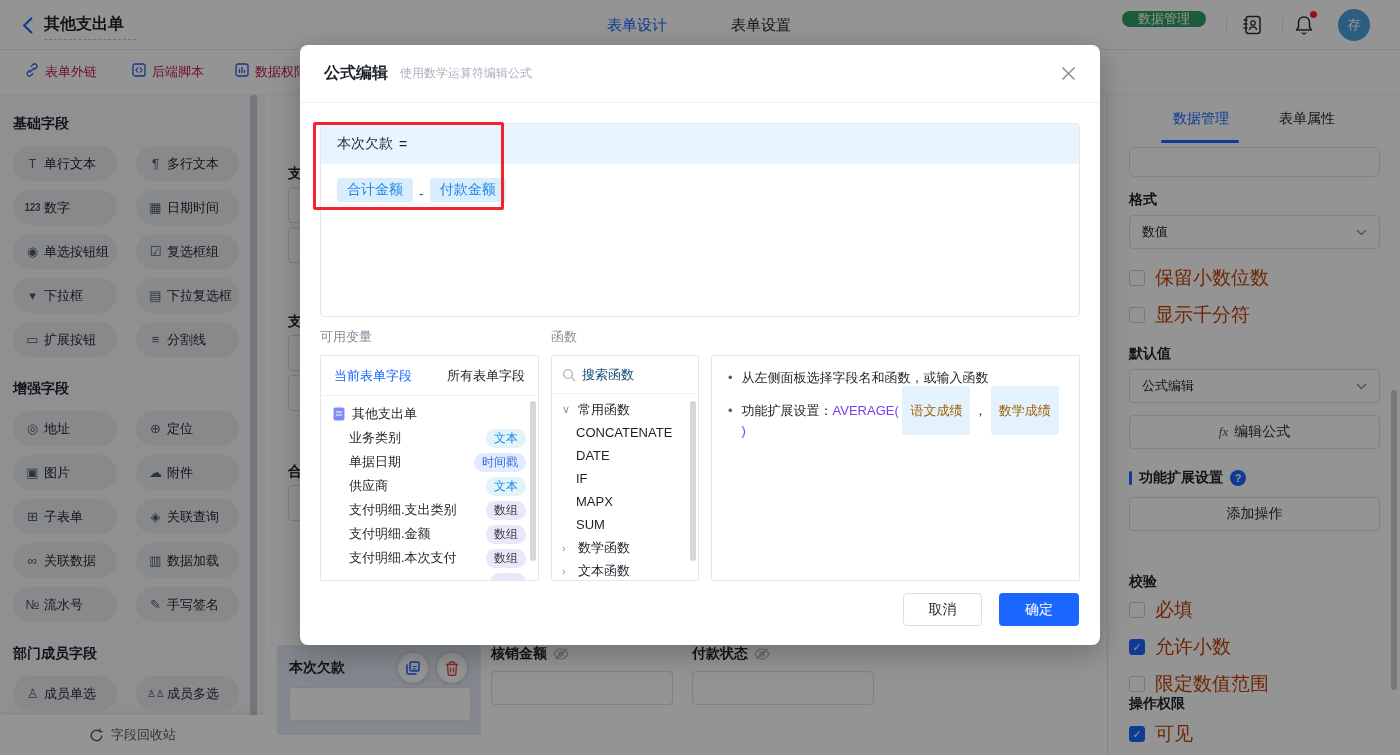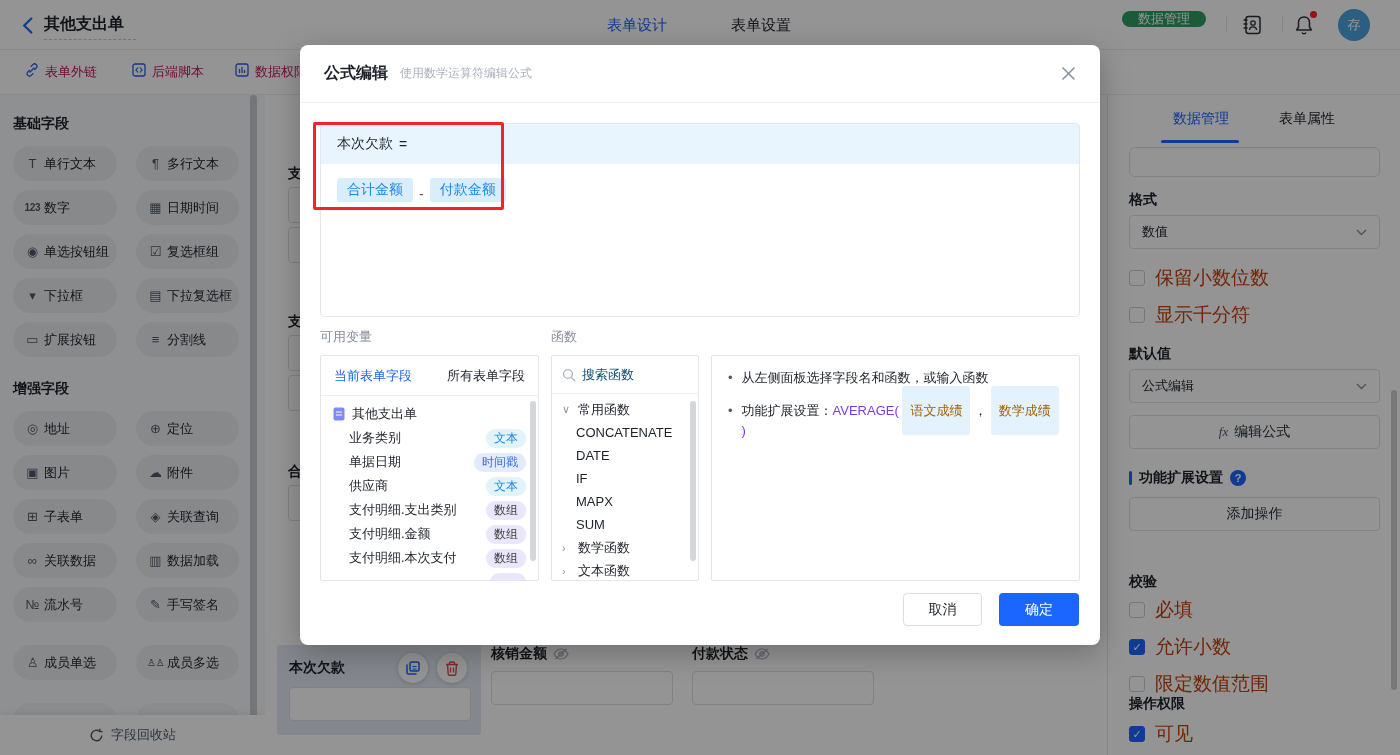--- a/index.html
+++ b/index.html
@@ -309,20 +309,21 @@
         <div class="pill">
           <span class="picn">№</span>
           <span class="plabel">流水号</span>
         </div>
 
         <div class="pill">
           <span class="picn">✎</span>
           <span class="plabel">手写签名</span>
         </div>
       </div>
+    <div class="sec-title">部门成员字段</div>
     <div class="pillgrid">
 
         <div class="pill">
           <span class="picn">♙</span>
           <span class="plabel">成员单选</span>
         </div>
 
         <div class="pill">
           <span class="picn sm">♙♙</span>
           <span class="plabel">成员多选</span>

